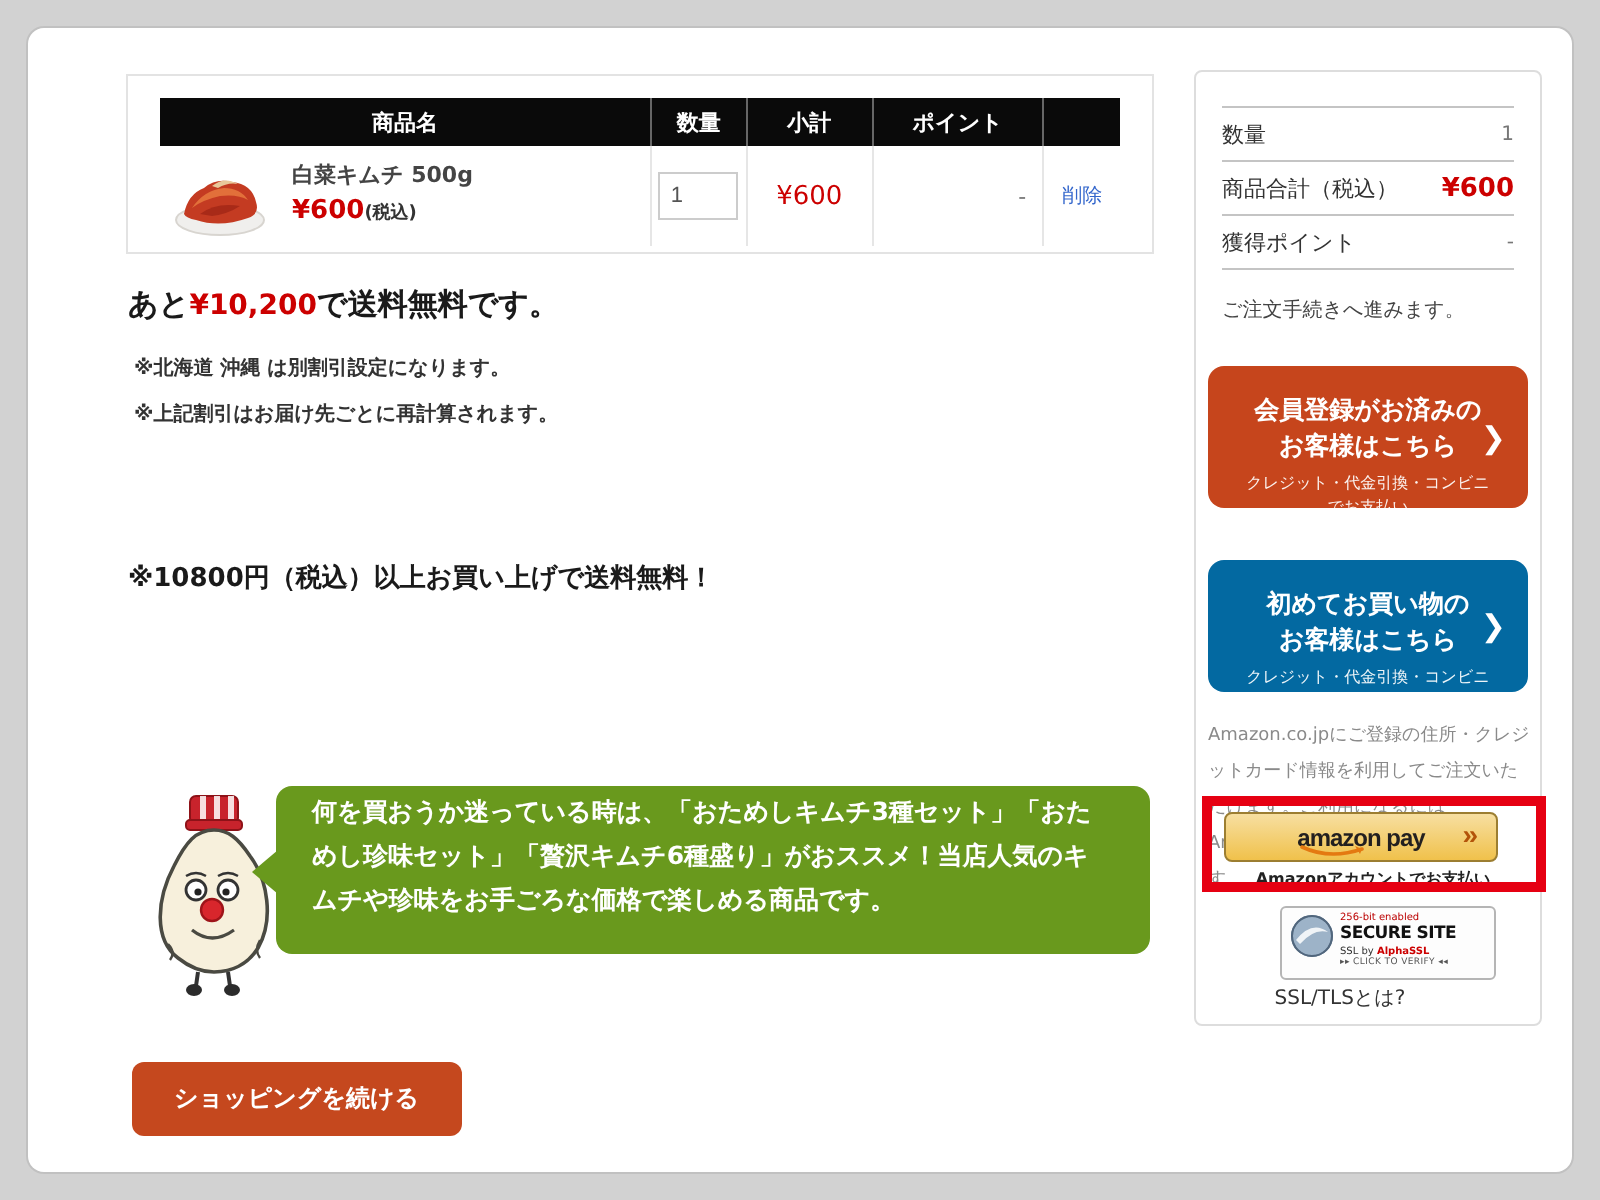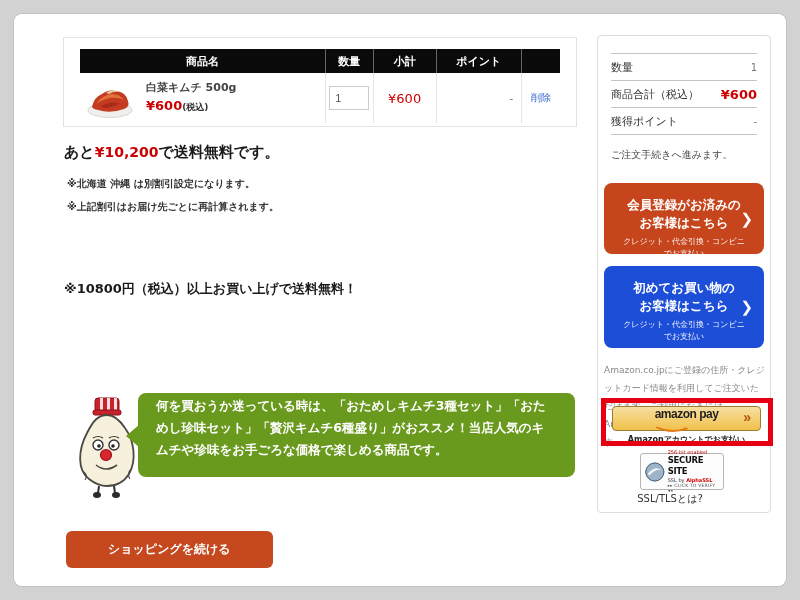--- a/index.html
+++ b/index.html
@@ -52,57 +52,57 @@
     background:#69991d; border-radius:8px; padding:2px 18px;
     color:#fff; font-size:12.5px; font-weight:bold; line-height:1.75;
   }
   .bubble-tail { position:absolute; left:-12px; top:32px; width:0; height:0;
     border-top:11px solid transparent; border-bottom:11px solid transparent;
     border-right:13px solid #69991d; }
   
   .continue-btn {
     position:absolute; left:66px; top:531px; background:#c5481e; color:#fff;
     font-size:12px; font-weight:bold; border:none; border-radius:6px;
-    padding:10px 42px; cursor:pointer; font-family:inherit;
+    padding:10px 21px; cursor:pointer; font-family:inherit;
   }
   
   .sidebar { position:absolute; left:597px; top:35px; width:174px; height:478px;
     background:#fff; border:1px solid #ddd; border-radius:4px; padding:0 13px; }
   .summary { margin-top:17px; border-top:1px solid #c4c4c4; }
   .sum-row { display:flex; justify-content:space-between; align-items:center;
     height:27px; border-bottom:1px solid #c4c4c4; font-size:11px; color:#333; }
   .sum-val { color:#777; font-size:10px; }
   .sum-val.total { color:#cc0000; font-weight:bold; font-size:13px; }
   .proceed-note { margin-top:13px; font-size:10px; color:#444; }
   .side-btn { position:relative; width:160px; margin-left:-7px; border-radius:8px;
     color:#fff; text-align:center; cursor:pointer; }
   .member-btn { margin-top:21px; height:71px; background:#c6451c; }
-  .guest-btn  { margin-top:12px; height:82px; background:#1d4ed8; }
+  .guest-btn  { margin-top:26px; height:66px; background:#0369a1; }
   .btn-main { padding-top:13px; font-size:12.5px; font-weight:bold; line-height:1.45; }
   .btn-sub  { margin-top:4px; padding:0 16px; font-size:8px; line-height:1.5; color:rgba(255,255,255,.93); }
   .btn-arrow { position:absolute; right:11px; top:50%; transform:translateY(-50%);
     font-size:15px; font-weight:bold; }
   .amazon-note { margin-top:13px; margin-left:-7px; width:161px; font-size:9px;
     color:#8a8a8a; line-height:2.0; }
   
   .annotation-box { position:absolute; left:601px; top:398px; width:172px; height:48px;
     border:5px solid #e60012; z-index:5; pointer-events:none; }
-  .apay-btn { position:absolute; left:612px; top:406px; width:149px; height:25px;
+  .apay-btn { position:absolute; left:612px; top:406px; width:137px; height:25px;
     background:linear-gradient(#f7dfa1,#f0c14b); border:1px solid #9c7e31;
     border-radius:4px; z-index:4; cursor:pointer; display:flex;
-    justify-content:center; }
+    align-items:center; justify-content:center; }
   .apay-label { font-size:12px; font-weight:bold; color:#221f1f; letter-spacing:-.5px; position:relative; }
   .apay-smile { position:absolute; left:1px; bottom:-4px; }
   .apay-chevrons { position:absolute; right:9px; top:2px; font-size:14px; font-weight:bold; color:#b3540a; }
   .apay-sub { position:absolute; left:612px; top:434px; width:149px; text-align:center;
     font-size:8px; font-weight:bold; color:#222; z-index:4; }
   
-  .secure-badge { position:absolute; left:640px; top:453px; width:84px; height:37px;
+  .secure-badge { position:absolute; left:640px; top:453px; width:108px; height:37px;
     background:#fdfdfd; border:1px solid #b5b5b5; border-radius:3px;
-    display:flex; align-items:center; padding:2px 3px; cursor:pointer; z-index:2; }
+    display:flex; align-items:flex-start; padding:2px 3px; cursor:pointer; z-index:2; }
   .badge-text { margin-left:2px; line-height:1.25; text-align:left; }
   .bt1 { font-size:5px; color:#b00; }
   .bt2 { font-size:8.5px; font-weight:900; color:#111; letter-spacing:-.3px; }
   .bt3 { font-size:5px; color:#333; } .bt3 b { color:#c00; }
   .bt4 { font-size:4.5px; color:#555; letter-spacing:.2px; }
   .ssl-link { position:absolute; left:597px; top:492px; width:146px; text-align:center;
     font-size:10px; color:#333; cursor:pointer; z-index:2; }
 </style>
 </head>
 <body>

